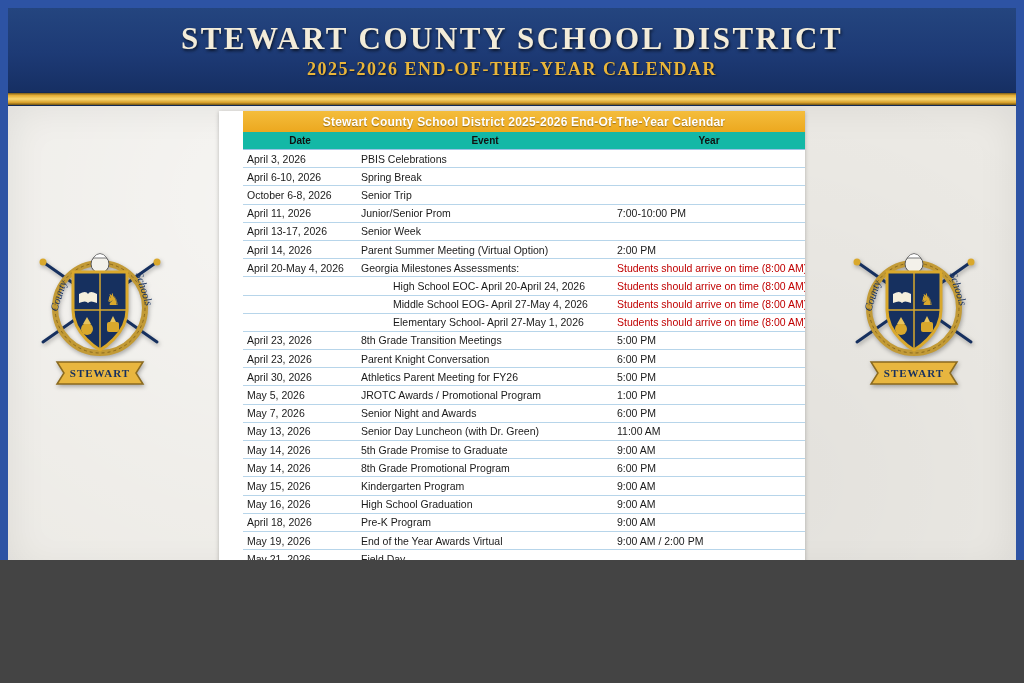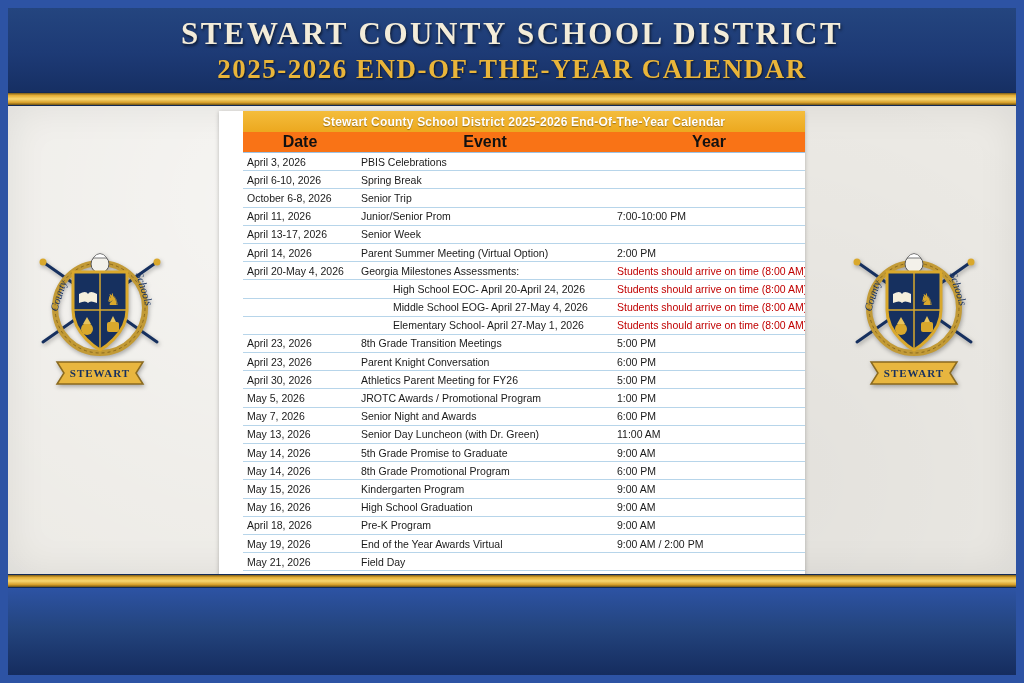--- a/index.html
+++ b/index.html
@@ -1,34 +1,34 @@
 <!DOCTYPE html>
 <html><head>
 <meta charset="utf-8">
 <style>
   html,body{margin:0;padding:0;background:#444;}
   .poster{
-    position:relative;width:1024px;height:683px;margin:0 auto;
+    position:relative;width:1024px;height:560px;margin:0 auto;
     background:#2d53a4;overflow:hidden;
     font-family:"Liberation Sans",sans-serif;
   }
   
   .top-banner{
     position:absolute;left:8px;right:8px;top:8px;height:84px;
     background:linear-gradient(180deg,#24457f 0%,#1d3a75 55%,#162f63 100%);
     display:flex;flex-direction:column;align-items:center;justify-content:center;
   }
   .main-title{
     margin:0;font-family:"Liberation Serif",serif;font-weight:bold;
     font-size:31px;letter-spacing:2.5px;color:#f3ecd9;
     text-shadow:1px 2px 3px rgba(0,0,0,.65);
   }
   .sub-title{
     margin:2px 0 0 0;font-family:"Liberation Serif",serif;font-weight:bold;
-    font-size:27px;letter-spacing:1.5px;color:#e9b53a;
+    font-size:18px;letter-spacing:1.5px;color:#e9b53a;
     text-shadow:1px 1px 2px rgba(0,0,0,.6);
   }
   
   .gold-stripe{
     position:absolute;left:8px;right:8px;height:12px;
     background:linear-gradient(180deg,#7a5c18 0%,#e3ad35 20%,#f7d671 50%,#d79f2a 80%,#6d5214 100%);
     border-top:1px solid #122a57;border-bottom:1px solid #122a57;
   }
   .gold-stripe.top{top:92px;}
   .gold-stripe.bottom{top:574px;}
@@ -63,23 +63,23 @@
   table.calendar col.c-date{width:114px;}
   table.calendar col.c-event{width:256px;}
   table.calendar col.c-time{width:192px;}
   .cal-title{
     background:linear-gradient(180deg,#f4bd3c,#eca81f);
     color:#fff;font-weight:bold;font-size:12px;text-align:center;
     height:19px;padding:1px 2px;letter-spacing:.2px;
     text-shadow:0 1px 1px rgba(0,0,0,.35);
   }
   .cal-head th{
-    background:#f97316;font-weight:bold;text-align:center;
+    background:#14b8a6;font-weight:bold;text-align:center;
     height:15px;padding:1px 3px;border-bottom:1px solid #9cc3e5;
-    font-size:16px;color:#111;
+    font-size:10px;color:#111;
   }
   table.calendar td{
     height:15.2px;padding:1px 4px;background:#fff;
     border-bottom:1px solid #b7d5ea;
     white-space:nowrap;overflow:hidden;
   }
   td.event.indent{padding-left:36px;}
   td.time.red{color:#c00000;}
 </style>
 </head>

